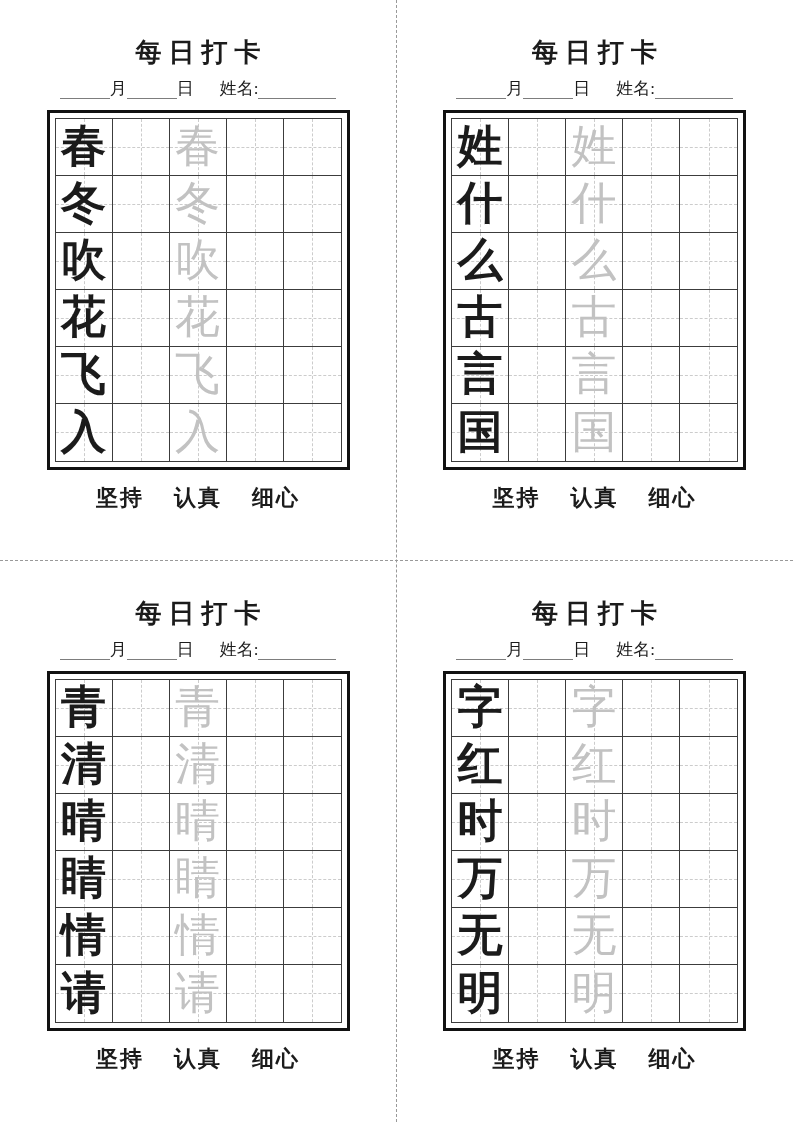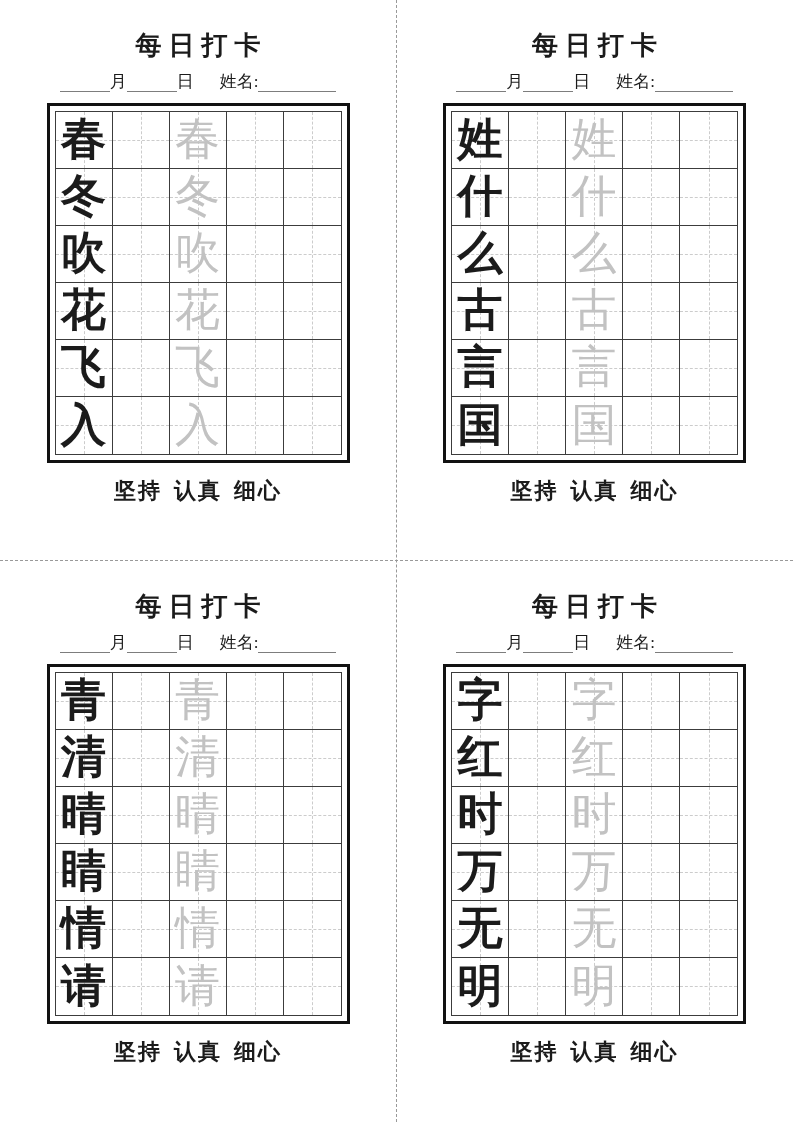--- a/index.html
+++ b/index.html
@@ -32,21 +32,21 @@
     display: grid;
     grid-template-columns: 396px 397px;
     grid-template-rows: 561px 561px;
   }
   .card {
     display: flex;
     flex-direction: column;
     align-items: center;
   }
   .card-title {
-    margin-top: 28px;
+    margin-top: 35px;
     font-size: 26px;
     font-weight: bold;
     letter-spacing: 7px;
     text-indent: 7px; 
     white-space: nowrap;
   }
   .date-line {
     margin-top: 9px;
     font-size: 17px;
     display: flex;
@@ -102,21 +102,21 @@
     z-index: 1;
     font-size: 45px;
     line-height: 1;
     font-weight: bold;
   }
   .glyph.model { color: #1b1b1b; }
   .glyph.trace { color: #c2c2c2; font-weight: normal; }
   .motto {
     margin-top: 13px;
     display: flex;
-    gap: 12px;
+    gap: 30px;
     font-size: 22px;
     font-weight: bold;
     letter-spacing: 2px;
   }
 </style>
 </head>
 <body>
 
 <div class="sheet">
   <div class="cards">

